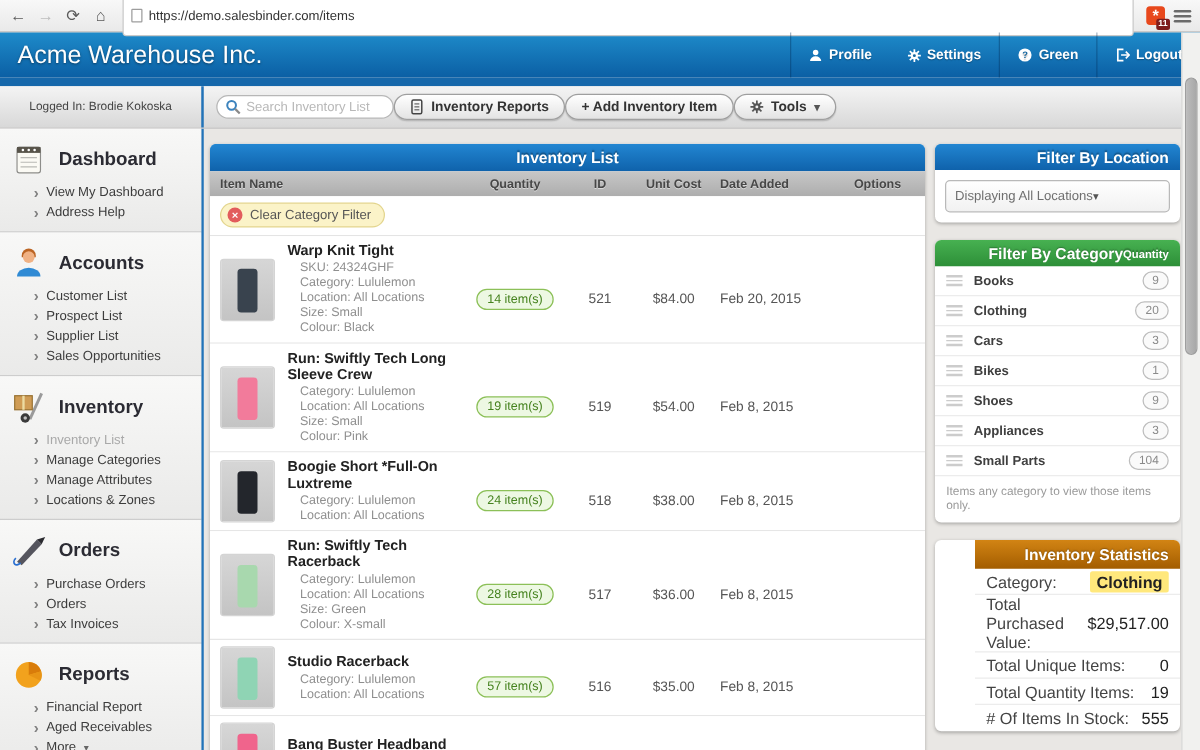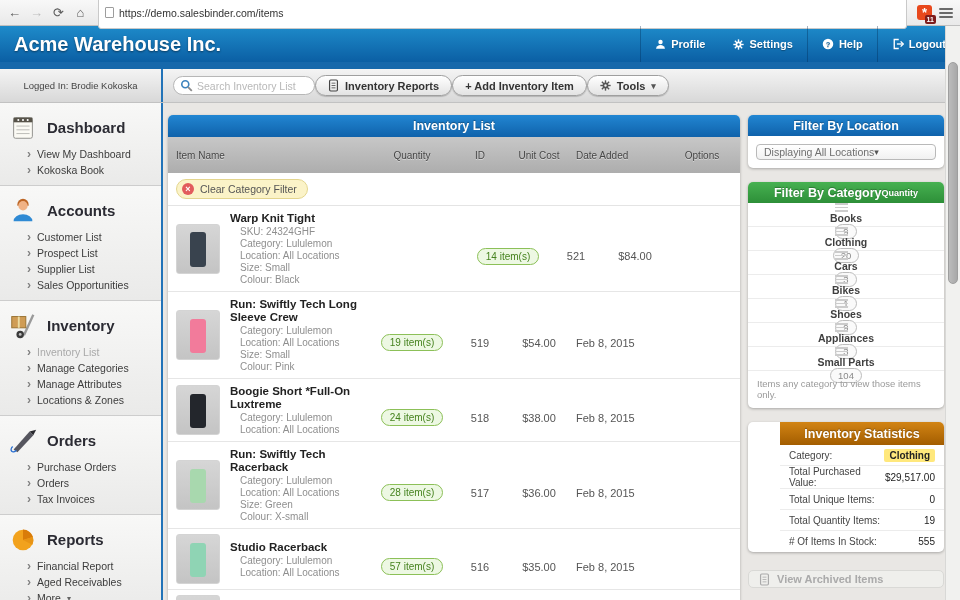--- a/index.html
+++ b/index.html
@@ -13,21 +13,21 @@
   .url-bar { flex:1; height:33px; background:#fff; border:1px solid #c9c9c9; border-radius:3px; display:flex; align-items:center; padding:0 6px; gap:5px; margin:0 3px; cursor:text; }
   .page-ico { width:9px; height:11px; border:1px solid #9d9d9d; border-radius:1px; background:#fff; }
   .url-text { font-size:10.5px; color:#333; }
   .ext-ico { width:15px; height:15px; background:#e8481c; border-radius:3px; position:relative; color:#fff; font-weight:bold; font-size:13px; text-align:center; line-height:16px; cursor:pointer; }
   .ext-badge { position:absolute; right:-4px; bottom:-4px; background:#7e1d1d; color:#fff; font-size:7px; padding:1px 2px; border-radius:2px; line-height:7px; font-weight:bold; }
   .menu-ico { width:14px; display:flex; flex-direction:column; gap:2px; cursor:pointer; }
   .menu-ico div { height:2px; background:#6a6a6a; border-radius:1px; }
 
   
   .app-header { height:36px; background:linear-gradient(#1e8bca,#0b5fa4); display:flex; align-items:center; padding:0 0 0 14px; }
-  .app-title { color:#fff; font-size:20px; font-weight:bold; text-shadow:0 1px 2px rgba(0,0,0,.45); flex:1; }
+  .app-title { color:#fff; font-size:20px; font-weight:normal; text-shadow:0 1px 2px rgba(0,0,0,.45); flex:1; }
   .hnav { display:flex; align-items:stretch; height:100%; }
   .hnav-item { display:flex; align-items:center; gap:5px; color:#fff; font-size:11px; font-weight:bold; padding:0 14px; border-left:1px solid rgba(0,40,80,.35); cursor:pointer; text-shadow:0 1px 1px rgba(0,0,0,.3); }
   .app-substrip { height:7px; background:#1668ab; }
 
   
   .toolbar-row { height:34px; display:flex; background:linear-gradient(#f4f4f4,#d8d8d8); border-bottom:1px solid #c2c2c2; }
   .logged-in { width:163px; display:flex; align-items:center; justify-content:center; font-size:9.5px; color:#444; border-right:2px solid #2273b8; flex-shrink:0; }
   .toolbar { flex:1; display:flex; align-items:center; padding:0 10px; }
   .search-wrap { width:142px; height:19px; background:#fff; border:1px solid #b7b7b7; border-radius:10px; display:flex; align-items:center; padding:0 6px; gap:4px; }
   .search-wrap input { border:none; outline:none; flex:1; width:100%; font-size:10.5px; color:#555; background:transparent; font-family:"Liberation Sans",sans-serif; }
@@ -44,53 +44,53 @@
   .side-title { font-size:15px; font-weight:bold; color:#2b2b33; }
   .side-item { display:flex; align-items:center; gap:6px; padding:0 6px 0 27px; font-size:10.5px; color:#3c3c3c; cursor:pointer; height:16px; }
   .side-item.muted { color:#a9a9a9; }
   .chev { color:#808080; font-weight:bold; font-size:12px; line-height:10px; }
   .caret-sm { font-size:8px; color:#666; }
 
   
   .main { width:572px; margin-left:5px; padding-top:12px; flex-shrink:0; }
   .panel { background:#fff; border-radius:5px; box-shadow:0 1px 3px rgba(0,0,0,.28); overflow:hidden; }
   .list-header { height:22px; background:linear-gradient(#2286d2,#0f62ab); color:#fff; font-weight:bold; font-size:12.5px; text-align:center; line-height:22px; text-shadow:0 -1px 1px rgba(0,0,0,.35); }
-  .cols { height:36px; background:linear-gradient(#c7c7c7,#adadad); display:flex; align-items:center; font-size:10px; font-weight:normal; color:#474747; text-shadow:0 1px 0 #d8d8d8; padding:3px 8px; }
+  .cols { height:20px; background:linear-gradient(#c7c7c7,#adadad); display:flex; align-items:center; font-size:10px; font-weight:bold; color:#474747; text-shadow:0 1px 0 #d8d8d8; padding:3px 8px; }
   .c-name { flex:1; } .c-qty { width:92px; text-align:center; } .c-id { width:44px; text-align:center; }
   .c-cost { width:74px; text-align:center; } .c-date { width:96px; } .c-opt { width:60px; text-align:center; }
   .filter-row { padding:5px 8px 6px; border-bottom:1px solid #e4e4e4; background:#fff; }
   .clear-pill { display:inline-flex; align-items:center; gap:6px; background:#fbf3c8; border:1px solid #e3d58e; border-radius:11px; padding:3px 10px 3px 5px; font-size:10.5px; color:#555; cursor:pointer; }
   .x-ico { width:12px; height:12px; border-radius:50%; background:#e25c5c; color:#fff; font-size:9px; line-height:12px; text-align:center; font-weight:bold; }
   .irow { display:flex; padding:5px 8px; border-bottom:1px solid #e6e6e6; align-items:center; cursor:pointer; background:#fff; }
   .thumb { width:44px; height:50px; border:1px solid #d4d4d4; border-radius:3px; background:linear-gradient(#d6d6d6,#c4c4c4); margin-right:10px; position:relative; overflow:hidden; flex-shrink:0; }
   .thumb-inner { position:absolute; left:31%; top:16%; width:38%; height:72%; border-radius:3px; }
   .iinfo { flex:1; padding-top:1px; }
   .iname { font-size:11.5px; font-weight:bold; color:#222; line-height:13px; margin-bottom:1px; }
   .idetail { font-size:10px; color:#8f8f8f; line-height:12px; padding-left:10px; }
   .icell { font-size:11px; color:#555; padding-top:15px; }
   .qty-pill { display:inline-block; border:1px solid #8cc058; background:#edf8e3; color:#45821e; font-size:10px; border-radius:10px; padding:2px 8px; }
 
   
   .rightcol { width:196px; margin-left:8px; padding-top:12px; flex-shrink:0; }
   .rpanel { background:#fff; border-radius:5px; box-shadow:0 1px 3px rgba(0,0,0,.28); margin-bottom:14px; overflow:hidden; }
-  .rhead { height:21px; color:#fff; font-weight:bold; font-size:12.5px; padding:0 9px; text-shadow:0 -1px 1px rgba(0,0,0,.3); display:flex; justify-content:center; align-items:center; }
+  .rhead { height:21px; color:#fff; font-weight:bold; font-size:12.5px; padding:0 9px; text-shadow:0 -1px 1px rgba(0,0,0,.3); display:flex; justify-content:flex-end; align-items:center; }
   .rhead.blue { background:linear-gradient(#2286d2,#0f62ab); }
   .rhead.green { background:linear-gradient(#47b151,#2d8f38); }
   .rhead.orange { background:linear-gradient(#d28414,#a35d00); }
   .qty-label { font-size:9px; font-weight:bold; }
   .loc-body { padding:8px; }
-  .select { height:16px; border:1px solid #b9b9b9; border-radius:4px; display:flex; align-items:center; justify-content:flex-start; padding:0 7px; font-size:10.5px; color:#6f6f6f; background:linear-gradient(#ffffff,#f1f1f1); cursor:pointer; }
-  .cat-row { display:flex; align-items:center; height:24px; padding:0 9px; border-bottom:1px solid #ececec; cursor:pointer; font-size:10.5px; font-weight:bold; color:#3f3f3f;flex-direction:column; }
+  .select { height:26px; border:1px solid #b9b9b9; border-radius:4px; display:flex; align-items:center; justify-content:flex-start; padding:0 7px; font-size:10.5px; color:#6f6f6f; background:linear-gradient(#ffffff,#f1f1f1); cursor:pointer; }
+  .cat-row { display:flex; align-items:center; height:24px; padding:0 9px; border-bottom:1px solid #ececec; cursor:pointer; font-size:10.5px; font-weight:bold; color:#3f3f3f; }
   .grip { width:13px; margin-right:9px; display:flex; flex-direction:column; gap:2px; }
   .grip div { height:1.5px; background:#cccccc; }
   .cat-name { flex:1; }
   .cnt-pill { border:1px solid #bdbdbd; background:#fafafa; color:#8a8a8a; font-size:9.5px; border-radius:9px; padding:1px 7px; font-weight:normal; }
   .cat-foot { font-size:9.5px; color:#9a9a9a; padding:7px 9px 8px; }
   .rhead.orange { height:23px; }
-  .stat-row { display:flex; justify-content:space-between; align-items:center; min-height:21px; padding:0 9px; border-bottom:1px solid #ececec; font-size:10px; color:#444; }
+  .stat-row { display:flex; justify-content:space-between; align-items:center; min-height:21px; padding:0 9px; border-bottom:1px solid #ececec; font-size:13px; color:#444; }
   .stat-row:last-child { border-bottom:none; }
   .stat-val { color:#222; }
   .stat-val.hl { background:#ffe87c; font-weight:bold; padding:1px 5px; border-radius:2px; }
   .archived-btn { height:18px; border:1px solid #d9d9d6; border-radius:5px; background:#efefec; display:flex; align-items:center; gap:7px; padding:0 10px; color:#aaaaaa; font-size:11px; font-weight:bold; margin-top:18px; cursor:pointer; }
 
   
   .scrollbar { position:absolute; top:26px; right:0; bottom:0; width:15px; background:#f1f1ef; border-left:1px solid #d8d8d6; cursor:pointer; }
   .sthumb { position:absolute; top:36px; left:2px; width:10px; height:222px; background:linear-gradient(90deg,#bcbcbc,#a8a8a8); border-radius:6px; border:1px solid #9e9e9e; cursor:grab; }
 </style>
 </head>
@@ -136,21 +136,21 @@
           <circle cx="8" cy="8" r="4.2" fill="#fff"></circle>
           <circle cx="8" cy="8" r="1.7" fill="#15679f"></circle>
         </svg>
       <span>Settings</span>
     </div>
     <div class="hnav-item">
       <svg width="12" height="12" viewBox="0 0 16 16">
           <circle cx="8" cy="8" r="7" fill="#fff"></circle>
           <text x="8" y="11.5" text-anchor="middle" font-size="10" font-weight="bold" fill="#15679f">?</text>
         </svg>
-      <span>Help</span>
+      <span>Green</span>
     </div>
     <div class="hnav-item">
       <svg width="12" height="12" viewBox="0 0 16 16">
           <path d="M9 2 H3 V14 H9" fill="none" stroke="#fff" stroke-width="1.8"></path>
           <path d="M6.5 8 H14" stroke="#fff" stroke-width="1.8"></path>
           <path d="M11.5 4.5 L15 8 L11.5 11.5" fill="none" stroke="#fff" stroke-width="1.8"></path>
         </svg>
       <span>Logout</span>
     </div>
   </div>
@@ -212,21 +212,21 @@
             <line x1="9" y1="23" x2="23" y2="23" stroke="#b9b9b4"></line>
           </svg>
         <span class="side-title">Dashboard</span>
       </div>
       <div class="side-item">
           <span class="chev">›</span>
           <span>View My Dashboard</span>
         </div>
       <div class="side-item">
           <span class="chev">›</span>
-          <span>Kokoska Book</span>
+          <span>Address Help</span>
         </div>
     </div>
 
     <div class="side-section">
       <div class="side-head">
         <svg class="side-icon" viewBox="0 0 32 32">
             <path d="M10 10 a6 6 0 0 1 12 0 v1.5 h-12 z" fill="#bc6524"></path>
             <circle cx="16" cy="11.5" r="5" fill="#f0b285"></circle>
             <path d="M6 28 a10 7.5 0 0 1 20 0 z" fill="#2f8ad4"></path>
           </svg>
@@ -353,20 +353,21 @@
           <div class="iname">Warp Knit Tight</div>
           <div class="idetail">SKU: 24324GHF</div>
           <div class="idetail">Category: Lululemon</div>
           <div class="idetail">Location: All Locations</div>
           <div class="idetail">Size: Small</div>
           <div class="idetail">Colour: Black</div>
         </div>
         <div class="icell c-qty"><span class="qty-pill">14 item(s)</span></div>
         <div class="icell c-id">521</div>
         <div class="icell c-cost">$84.00</div>
+        <div class="icell c-date">Feb 20, 2015</div>
         <div class="icell c-opt"></div>
       </div>
 
       <div class="irow">
         <div class="thumb">
             <div class="thumb-inner" style="background: rgb(242, 123, 155);"></div>
           </div>
         <div class="iinfo">
           <div class="iname">Run: Swiftly Tech Long Sleeve Crew</div>
           <div class="idetail">Category: Lululemon</div>

